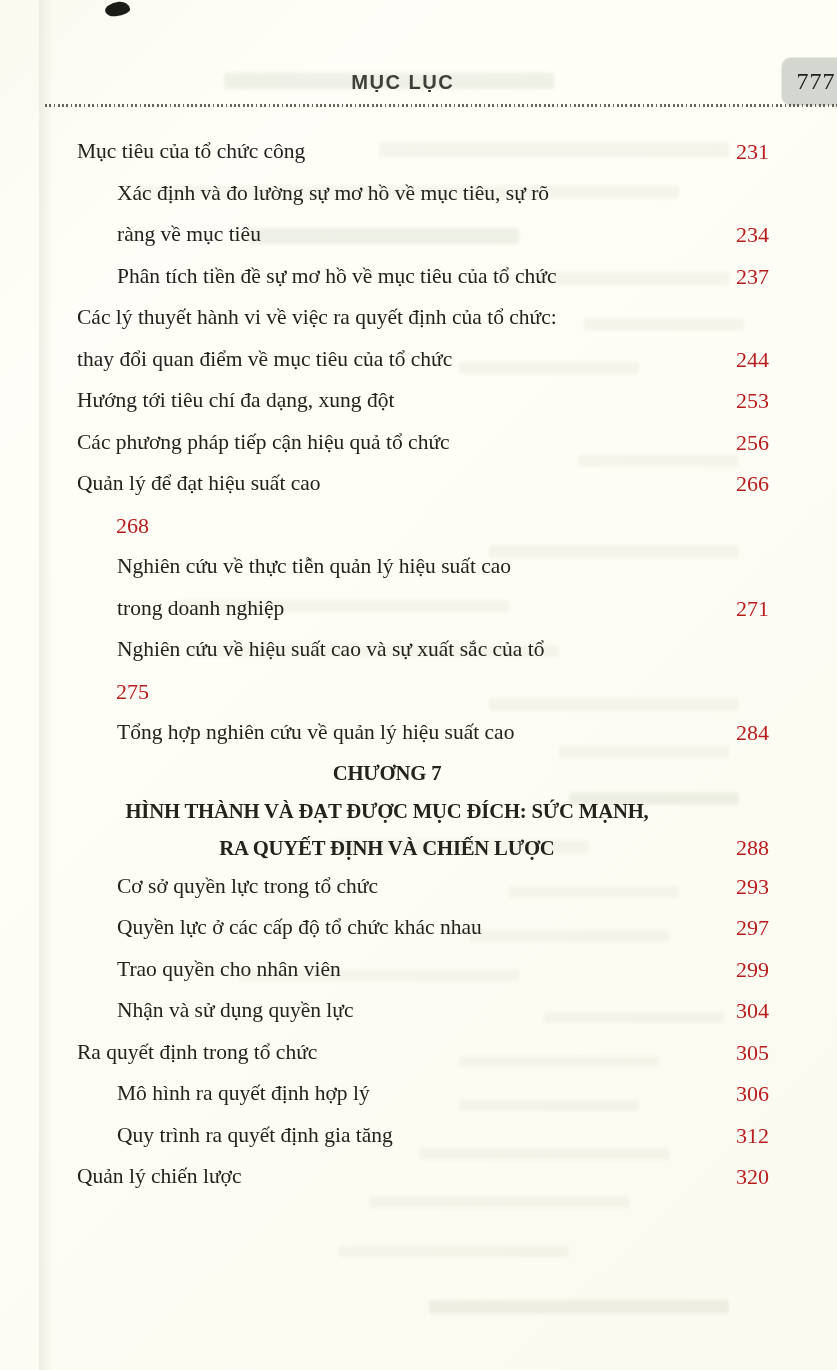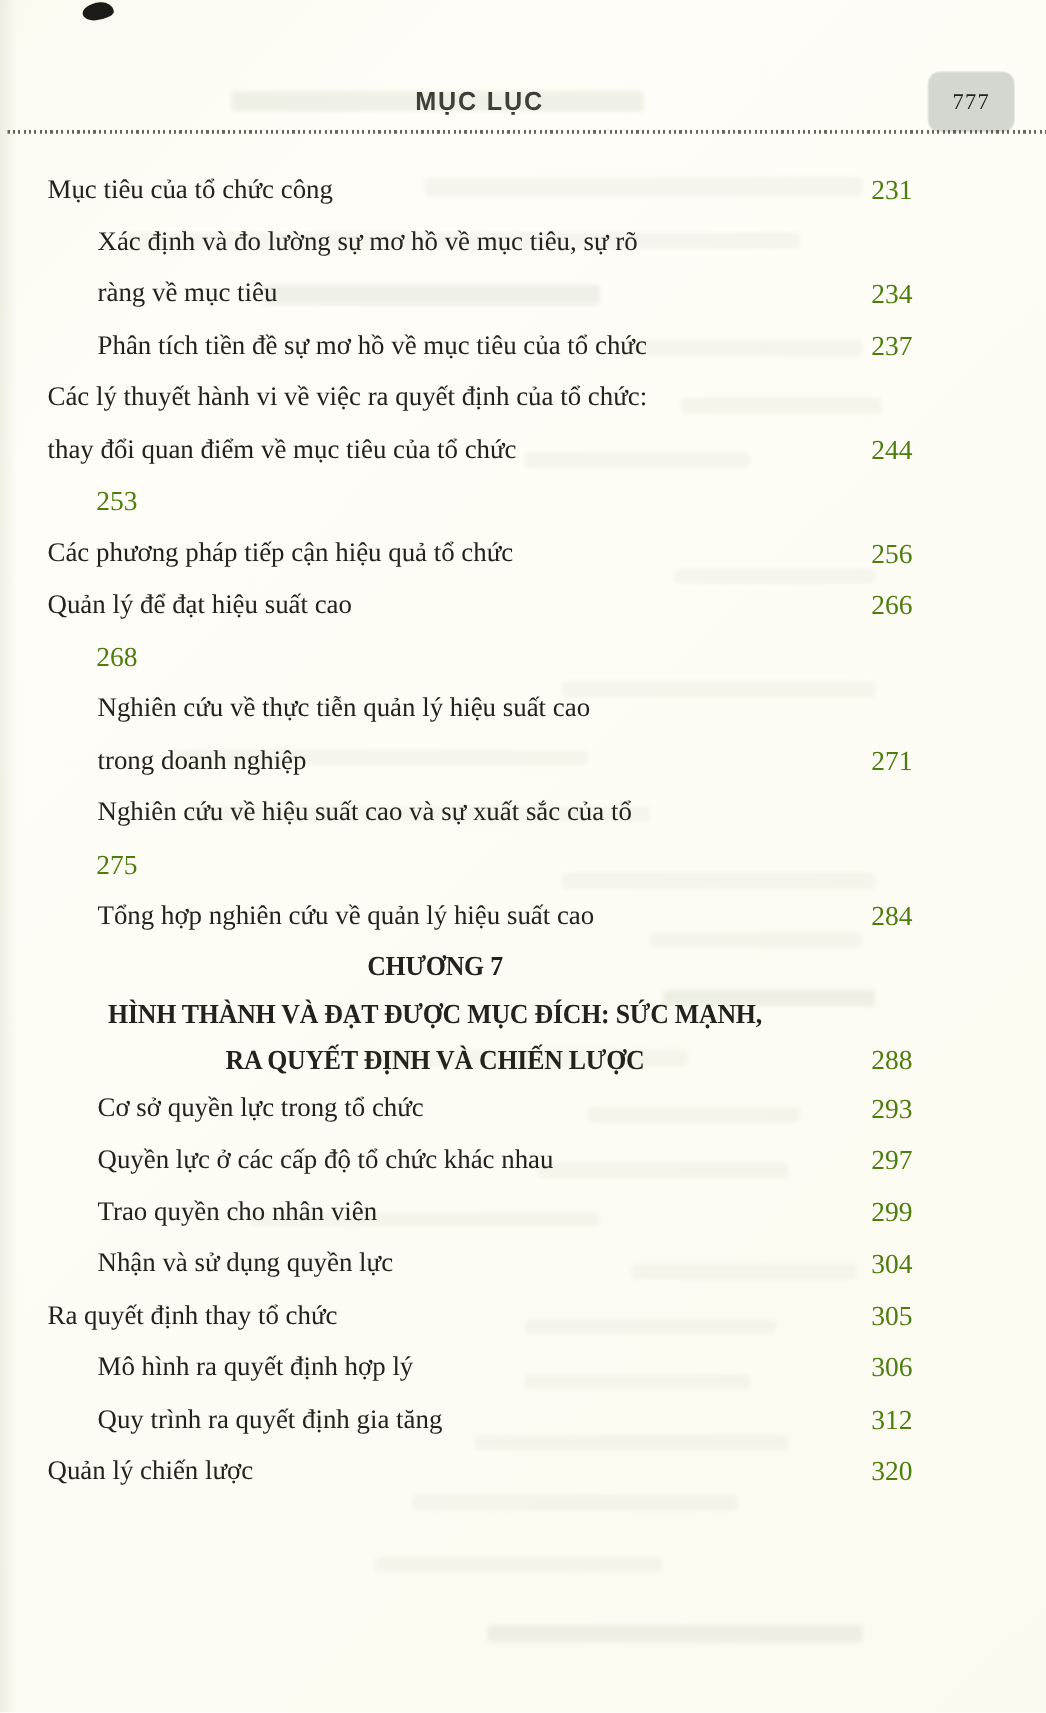--- a/index.html
+++ b/index.html
@@ -2,52 +2,52 @@
 <html><head>
 <meta charset="utf-8">
 <style>
   html,body{margin:0;padding:0;}
   body{
     width:837px;height:1370px;position:relative;overflow:hidden;
     background:linear-gradient(135deg,#fbfaf1 0%,#fefdf7 18%,#fdfcf4 60%,#fbfaf0 100%);
     font-family:"Liberation Serif","DejaVu Serif",serif;
     color:#24221d;
   }
-  .scan-page{position:absolute;inset:0;}
+  .scan-page{position:absolute;inset:0;margin-left:39px;}
   
   .edge-shade{position:absolute;top:0;left:0;width:14px;height:100%;
     background:linear-gradient(90deg,rgba(180,175,150,.18),rgba(180,175,150,0));}
   
   .ink-mark{position:absolute;left:66px;top:2px;width:25px;height:14px;background:#1b1b18;
     border-radius:58% 42% 60% 40% / 55% 60% 40% 45%;transform:rotate(-6deg);}
   
   .doc-header{position:absolute;top:70px;left:0;right:70px;text-align:center;}
   .doc-title{
     font-family:"Liberation Sans","DejaVu Sans",sans-serif;
     font-weight:700;font-size:21px;letter-spacing:1.5px;color:#33322d;
     display:inline-block;transform:scaleX(.96);
   }
   .page-badge{
     position:absolute;left:743px;top:58px;width:68px;height:47px;
     background:#d4d7d0;border-radius:9px;
     display:flex;align-items:center;justify-content:center;
     box-shadow:0 0 0 1px rgba(190,195,185,.35);
   }
-  .page-badge span{font-size:18px;color:#21211d;letter-spacing:1px;}
+  .page-badge span{font-size:24px;color:#21211d;letter-spacing:1px;}
   .dotted-rule{
     position:absolute;left:6px;right:0;top:104px;height:2.6px;
     background-image:repeating-linear-gradient(90deg,#4c4b41 0 1.7px,transparent 1.7px 4.3px);
     opacity:.85;
   }
   
   .toc{position:absolute;left:38px;top:131px;width:692px;font-size:21.5px;}
   .row{display:flex;align-items:center;height:41.5px;line-height:41.5px;white-space:nowrap;}
   .row .txt{flex:1;overflow:visible;}
   .row.sub .txt{padding-left:40px;}
-  .row .pg{width:72px;text-align:right;font-size:22px;color:#4d7c0f;}
+  .row .pg{width:72px;text-align:right;font-size:22px;color:#b91c1c;}
   .row.chapter-kicker{height:38px;line-height:38px;}
   .row.chapter-title{height:37px;line-height:37px;}
   .row.chapter-kicker .txt,.row.chapter-title .txt{
     text-align:center;font-weight:700;letter-spacing:-.2px;
     transform:scaleX(.94);font-size:22px;color:#23221c;
   }
   
   .bleed{position:absolute;background:#93a07f;opacity:.13;filter:blur(1.6px);border-radius:3px;transform:scaleX(-1);}
   .bleed.lite{opacity:.08;}
 </style>
@@ -114,20 +114,21 @@
       </div>
       <div class="row main">
         <span class="txt">Các lý thuyết hành vi về việc ra quyết định của tổ chức:</span>
         <span class="pg"></span>
       </div>
       <div class="row main">
         <span class="txt">thay đổi quan điểm về mục tiêu của tổ chức</span>
         <span class="pg">244</span>
       </div>
       <div class="row main">
+        <span class="txt">Hướng tới tiêu chí đa dạng, xung đột</span>
         <span class="pg">253</span>
       </div>
       <div class="row main">
         <span class="txt">Các phương pháp tiếp cận hiệu quả tổ chức</span>
         <span class="pg">256</span>
       </div>
       <div class="row main">
         <span class="txt">Quản lý để đạt hiệu suất cao</span>
         <span class="pg">266</span>
       </div>
@@ -175,21 +176,21 @@
       </div>
       <div class="row sub">
         <span class="txt">Trao quyền cho nhân viên</span>
         <span class="pg">299</span>
       </div>
       <div class="row sub">
         <span class="txt">Nhận và sử dụng quyền lực</span>
         <span class="pg">304</span>
       </div>
       <div class="row main">
-        <span class="txt">Ra quyết định thay tổ chức</span>
+        <span class="txt">Ra quyết định trong tổ chức</span>
         <span class="pg">305</span>
       </div>
       <div class="row sub">
         <span class="txt">Mô hình ra quyết định hợp lý</span>
         <span class="pg">306</span>
       </div>
       <div class="row sub">
         <span class="txt">Quy trình ra quyết định gia tăng</span>
         <span class="pg">312</span>
       </div>

